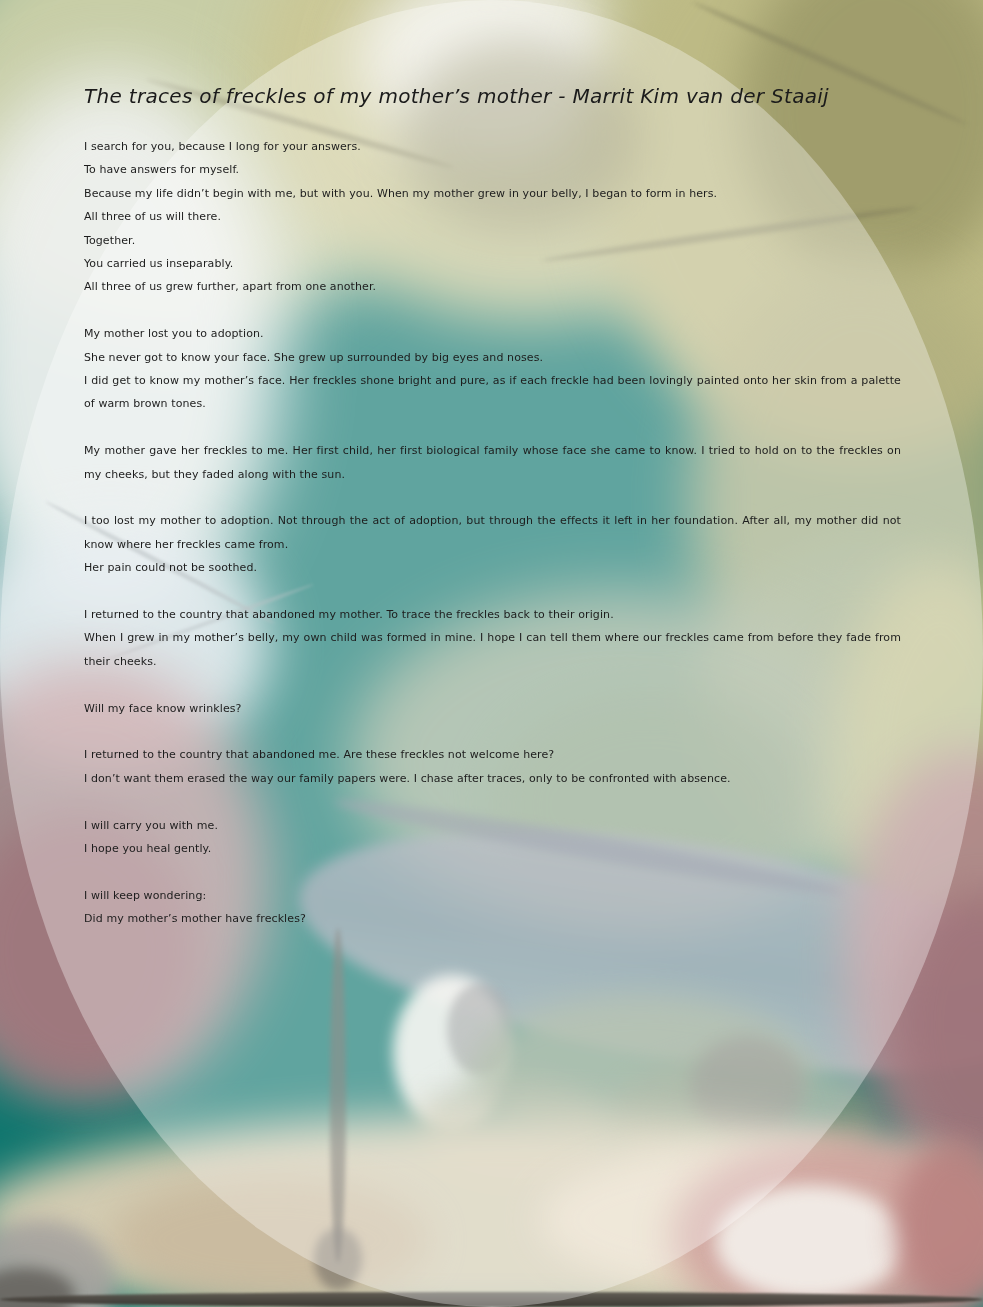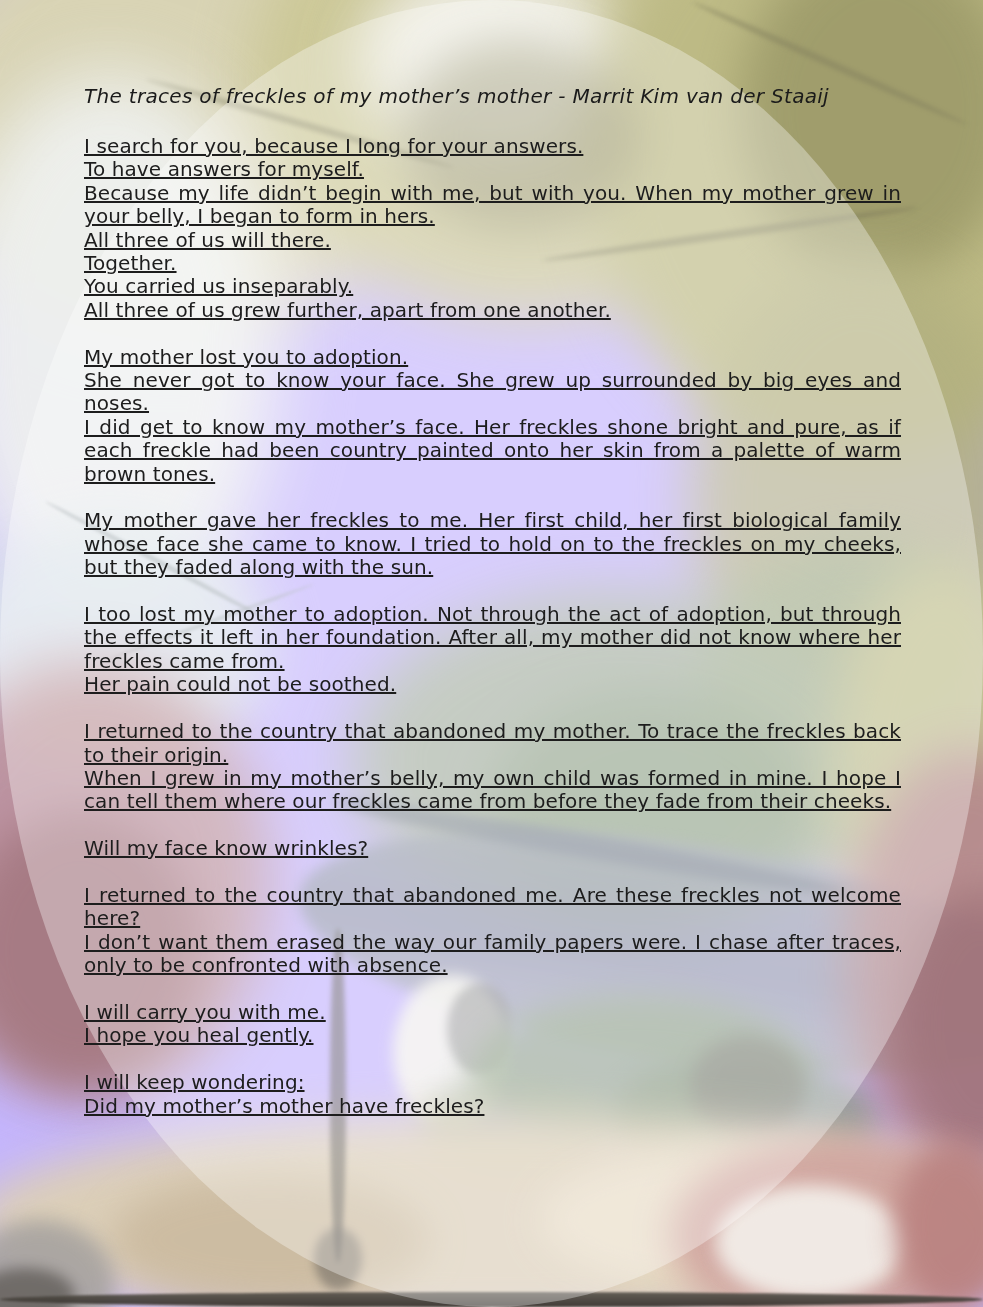--- a/index.html
+++ b/index.html
@@ -1,18 +1,18 @@
 <!DOCTYPE html>
 <html><head>
 <meta charset="utf-8">
 <style>
   html,body{margin:0;padding:0;background:#e9e8e4;}
   .page{
     position:relative;width:983px;height:1307px;overflow:hidden;
-    background:#c4b5fd;
+    background:#0f766e;
     font-family:"DejaVu Sans","Liberation Sans",sans-serif;
   }
   
   .bg{position:absolute;inset:0;overflow:hidden;}
   .bg div{position:absolute;border-radius:50%;}
   .canopy-left      {left:-90px;top:-120px;width:520px;height:460px;background:#dbd7ad;filter:blur(34px);opacity:.9;}
   .canopy-gap       {left:360px;top:-40px;width:260px;height:200px;background:#f3f2ec;filter:blur(30px);opacity:.9;}
   .canopy-center    {left:250px;top:-160px;width:560px;height:480px;background:#cbc795;filter:blur(30px);opacity:.95;}
   .canopy-right     {left:590px;top:-140px;width:540px;height:600px;background:#bdba85;filter:blur(26px);opacity:1;}
   .canopy-olive     {left:740px;top:-60px;width:280px;height:340px;background:#9b9968;filter:blur(24px);opacity:.85;}
@@ -52,21 +52,21 @@
   .rock-corner      {left:-35px;top:1220px;width:150px;height:130px;background:#a7a39f;filter:blur(10px);opacity:.9;}
   .rock-corner-dark {left:-25px;top:1268px;width:100px;height:55px;background:#5d5954;filter:blur(7px);opacity:.75;}
   .bottom-strip     {left:0;top:1292px;width:983px;height:15px;background:linear-gradient(180deg,#5a554e,#332f2a);filter:blur(1px);opacity:.92;border-radius:0;}
   .fade-overlay     {left:0;top:0;width:983px;height:1307px;background:rgba(255,255,255,.34);border-radius:0;}
   
   .text-layer{position:absolute;left:84px;top:84px;width:817px;z-index:5;color:#1d1d1d;}
   .doc-title{
     font-size:20px;font-style:italic;font-weight:500;letter-spacing:.3px;
     margin:0 0 27px 0;white-space:nowrap;color:#1b1b1b;
   }
-  .poem{font-size:20px;line-height:23.4px;letter-spacing:.1px;text-decoration:underline;}
+  .poem{font-size:11px;line-height:23.4px;letter-spacing:.1px;}
   .stanza{margin:0 0 23.4px 0;}
   .stanza:last-child{margin-bottom:0;}
   .poem-line{text-align:justify;}
 </style>
 </head>
 <body>
 
 <div class="page">
 
   <div class="bg">
@@ -122,21 +122,21 @@
           <div class="poem-line">To have answers for myself.</div>
           <div class="poem-line">Because my life didn’t begin with me, but with you. When my mother grew in your belly, I began to form in hers.</div>
           <div class="poem-line">All three of us will there.</div>
           <div class="poem-line">Together.</div>
           <div class="poem-line">You carried us inseparably.</div>
           <div class="poem-line">All three of us grew further, apart from one another.</div>
         </div>
         <div class="stanza">
           <div class="poem-line">My mother lost you to adoption.</div>
           <div class="poem-line">She never got to know your face. She grew up surrounded by big eyes and noses.</div>
-          <div class="poem-line">I did get to know my mother’s face. Her freckles shone bright and pure, as if each freckle had been country painted onto her skin from a palette of warm brown tones.</div>
+          <div class="poem-line">I did get to know my mother’s face. Her freckles shone bright and pure, as if each freckle had been lovingly painted onto her skin from a palette of warm brown tones.</div>
         </div>
         <div class="stanza">
           <div class="poem-line">My mother gave her freckles to me. Her first child, her first biological family whose face she came to know. I tried to hold on to the freckles on my cheeks, but they faded along with the sun.</div>
         </div>
         <div class="stanza">
           <div class="poem-line">I too lost my mother to adoption. Not through the act of adoption, but through the effects it left in her foundation. After all, my mother did not know where her freckles came from.</div>
           <div class="poem-line">Her pain could not be soothed.</div>
         </div>
         <div class="stanza">
           <div class="poem-line">I returned to the country that abandoned my mother. To trace the freckles back to their origin.</div>

